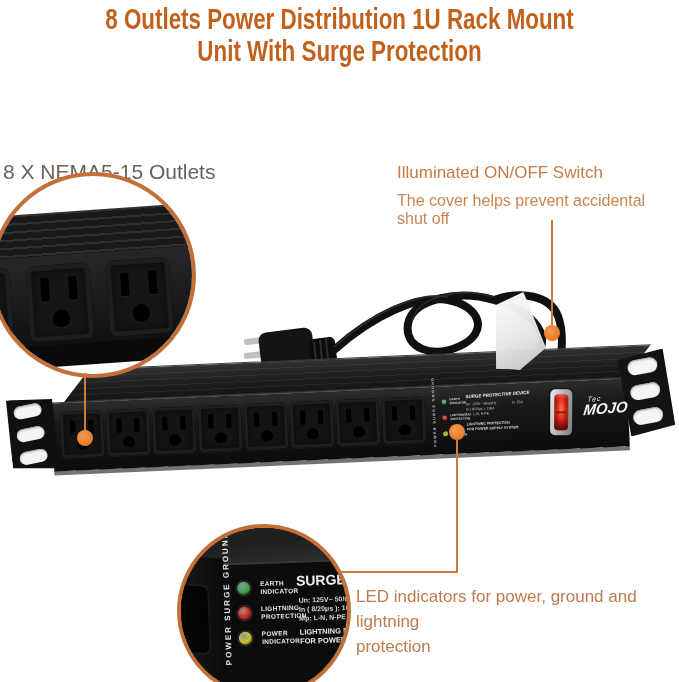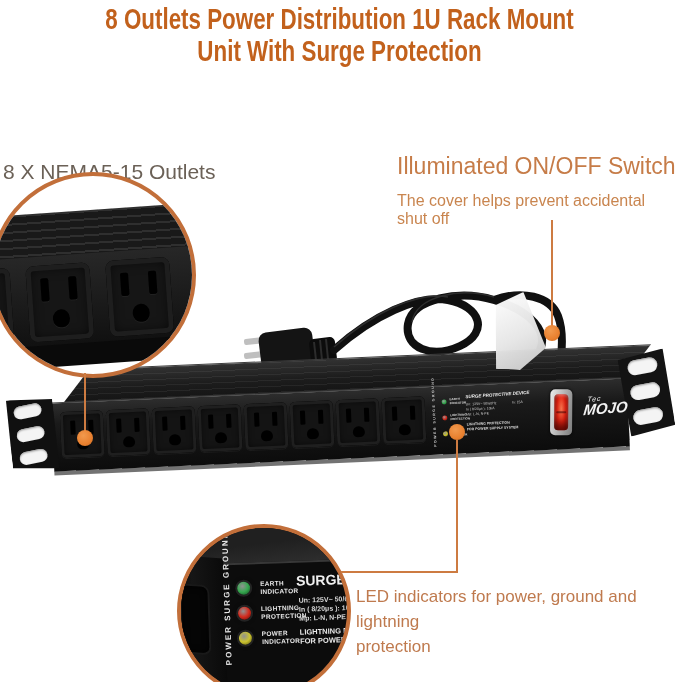--- a/index.html
+++ b/index.html
@@ -9,21 +9,21 @@
   }
   
   .title{
     position:absolute;top:3px;left:0;width:679px;text-align:center;
     color:#c2611c;font-weight:bold;font-size:26px;line-height:29px;
     transform:scaleX(0.86) scaleY(1.12);transform-origin:50% 0;
     letter-spacing:0px;
   }
   
   .label-outlets{position:absolute;left:3px;top:160px;font-size:21px;color:#6b6157;}
-  .label-switch{position:absolute;left:397px;top:153px;font-size:23px;color:#c67c48;}
+  .label-switch{position:absolute;left:397px;top:163px;font-size:17px;color:#c67c48;}
   .label-switch-sub{position:absolute;left:397px;top:192px;font-size:16px;color:#c9854f;}
   .label-leds{position:absolute;left:356px;top:584px;width:334px;font-size:17px;line-height:25px;color:#bf7a4e;}
   
   .cline{position:absolute;background:#cd7b41;z-index:6;}
   .line-left{left:84px;top:373px;width:2px;height:58px;}
   .line-right{left:551px;top:220px;width:2px;height:106px;}
   .line-bottom-v{left:456px;top:440px;width:2px;height:133px;}
   .line-bottom-h{left:341px;top:571px;width:116px;height:2px;}
   .cdot{position:absolute;width:16px;height:16px;border-radius:50%;
     background:radial-gradient(circle at 40% 35%, #f29a4e, #e8802f 60%, #c96a20);

